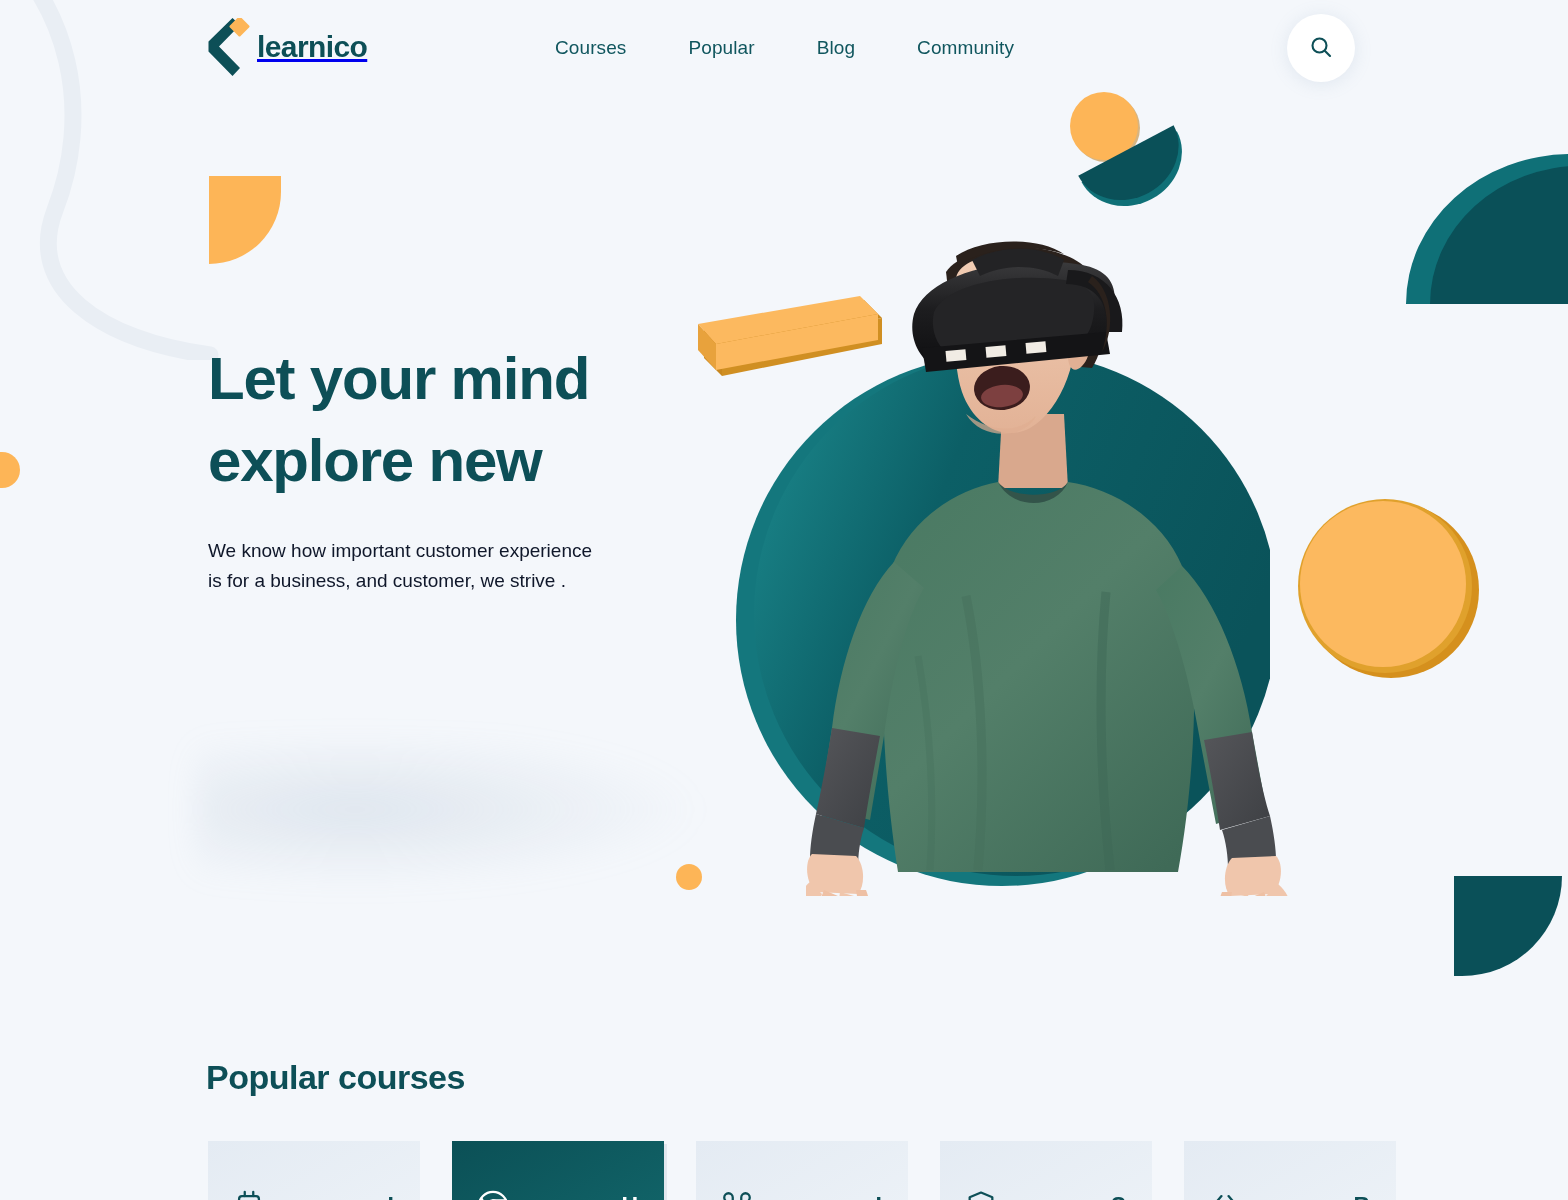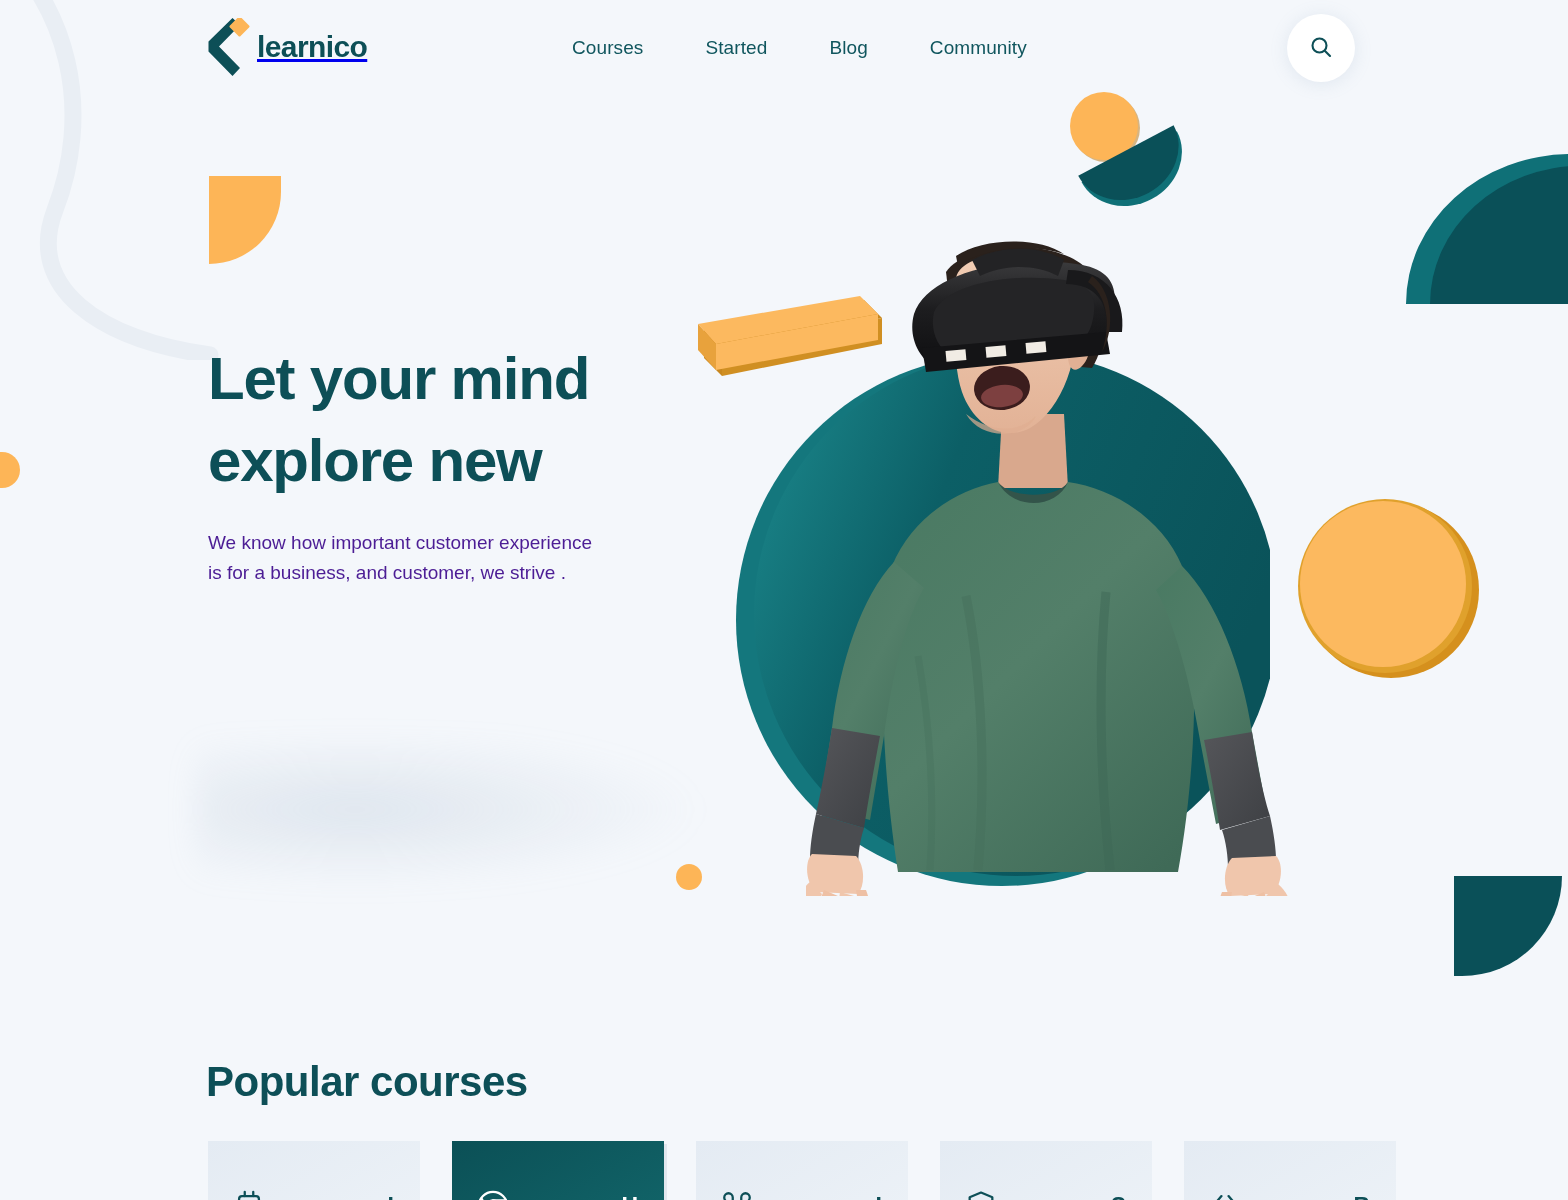--- a/index.html
+++ b/index.html
@@ -61,57 +61,57 @@
 
   
   .header {
     position: absolute; left: 0; top: 0; width: 1568px; height: 96px;
     display: flex; align-items: center; z-index: 40;
   }
   .logo { position: absolute; left: 205px; top: 18px; display: flex; align-items: center; gap: 6px; }
   .logo-mark { position: relative; width: 46px; height: 58px; }
   .logo-text { font-size: 30px; font-weight: 700; color: #0d4f57; letter-spacing: -0.6px; }
 
-  .nav { position: absolute; left: 572px; top: 0; height: 96px; display: flex; align-items: center; gap: 62px; }
+  .nav { position: absolute; left: 555px; top: 0; height: 96px; display: flex; align-items: center; gap: 62px; }
   .nav a {
     font-size: 19px; font-weight: 500; color: #10565e; text-decoration: none;
     letter-spacing: .1px; white-space: nowrap;
   }
   .search-btn {
     position: absolute; left: 1287px; top: 14px; width: 68px; height: 68px;
     border-radius: 50%; background: #ffffff; border: none; cursor: pointer;
     display: flex; align-items: center; justify-content: center;
     box-shadow: 0 2px 18px rgba(125,150,180,.16);
   }
 
   
   .hero-text { position: absolute; left: 208px; top: 338px; width: 470px; z-index: 20; }
   .hero-title {
     font-size: 60px; line-height: 82px; font-weight: 700; color: #0d4f57;
     letter-spacing: -1.2px;
   }
   .hero-sub {
-    margin-top: 26px; font-size: 19px; line-height: 30px; color: #4c1d95; max-width: 460px;
+    margin-top: 34px; font-size: 19px; line-height: 30px; color: #0f172a; max-width: 460px;
   }
   .cta {
     margin-top: 40px; width: 205px; height: 60px; border: none; cursor: pointer;
     background: linear-gradient(100deg, #0b5058 0%, #13767c 55%, #1a888c 100%);
     color: #ffffff; font-size: 19px; font-weight: 500; letter-spacing: .2px;
     font-family: "Liberation Sans", sans-serif;
     box-shadow: 3px 4px 0 0 rgba(140,160,180,.22);
     display: flex; align-items: center; padding-left: 45px;
   }
 
   
   .person { position: absolute; left: 806px; top: 236px; width: 560px; height: 660px; z-index: 25; }
 
   
   .section-title {
     position: absolute; left: 206px; top: 1058px;
-    font-size: 42px; font-weight: 700; color: #0d4f57; letter-spacing: -0.5px;
+    font-size: 34px; font-weight: 700; color: #0d4f57; letter-spacing: -0.5px;
   }
   .cards {
     position: absolute; left: 208px; top: 1141px; width: 1344px;
     display: flex; gap: 32px;
   }
   .card {
     width: 212px; height: 130px; flex: 0 0 212px;
     background: linear-gradient(150deg, #e4ebf3 0%, #eef3f8 100%);
     display: flex; align-items: center; justify-content: space-between;
     padding: 0 26px 0 24px; color: #0d4f57; cursor: pointer;
@@ -191,21 +191,21 @@
         <svg viewBox="0 0 46 58" width="46" height="58">
           <path d="M33 6 L12 27.5 L33 49 L25.5 57 L1.5 32.5 L1.5 22.5 L25.5 -1 Z" fill="#0d4f57" transform="translate(2,1)"></path>
           <rect x="27" y="1" width="15" height="15" rx="1.5" fill="#fdb557" transform="rotate(45 34.5 8.5)"></rect>
         </svg>
       </span>
       <span class="logo-text">learnico</span>
     </a>
 
     <nav class="nav">
       <a href="#">Courses</a>
-      <a href="#">Started</a>
+      <a href="#">Popular</a>
       <a href="#">Blog</a>
       <a href="#">Community</a>
     </nav>
 
     <button class="search-btn">
       <span>
         <svg width="24" height="24" viewBox="0 0 24 24" fill="none" stroke="#0d4f57" stroke-width="2.1" stroke-linecap="round">
           <circle cx="10.5" cy="10.5" r="7"></circle>
           <line x1="16" y1="16" x2="21" y2="21"></line>
         </svg>

